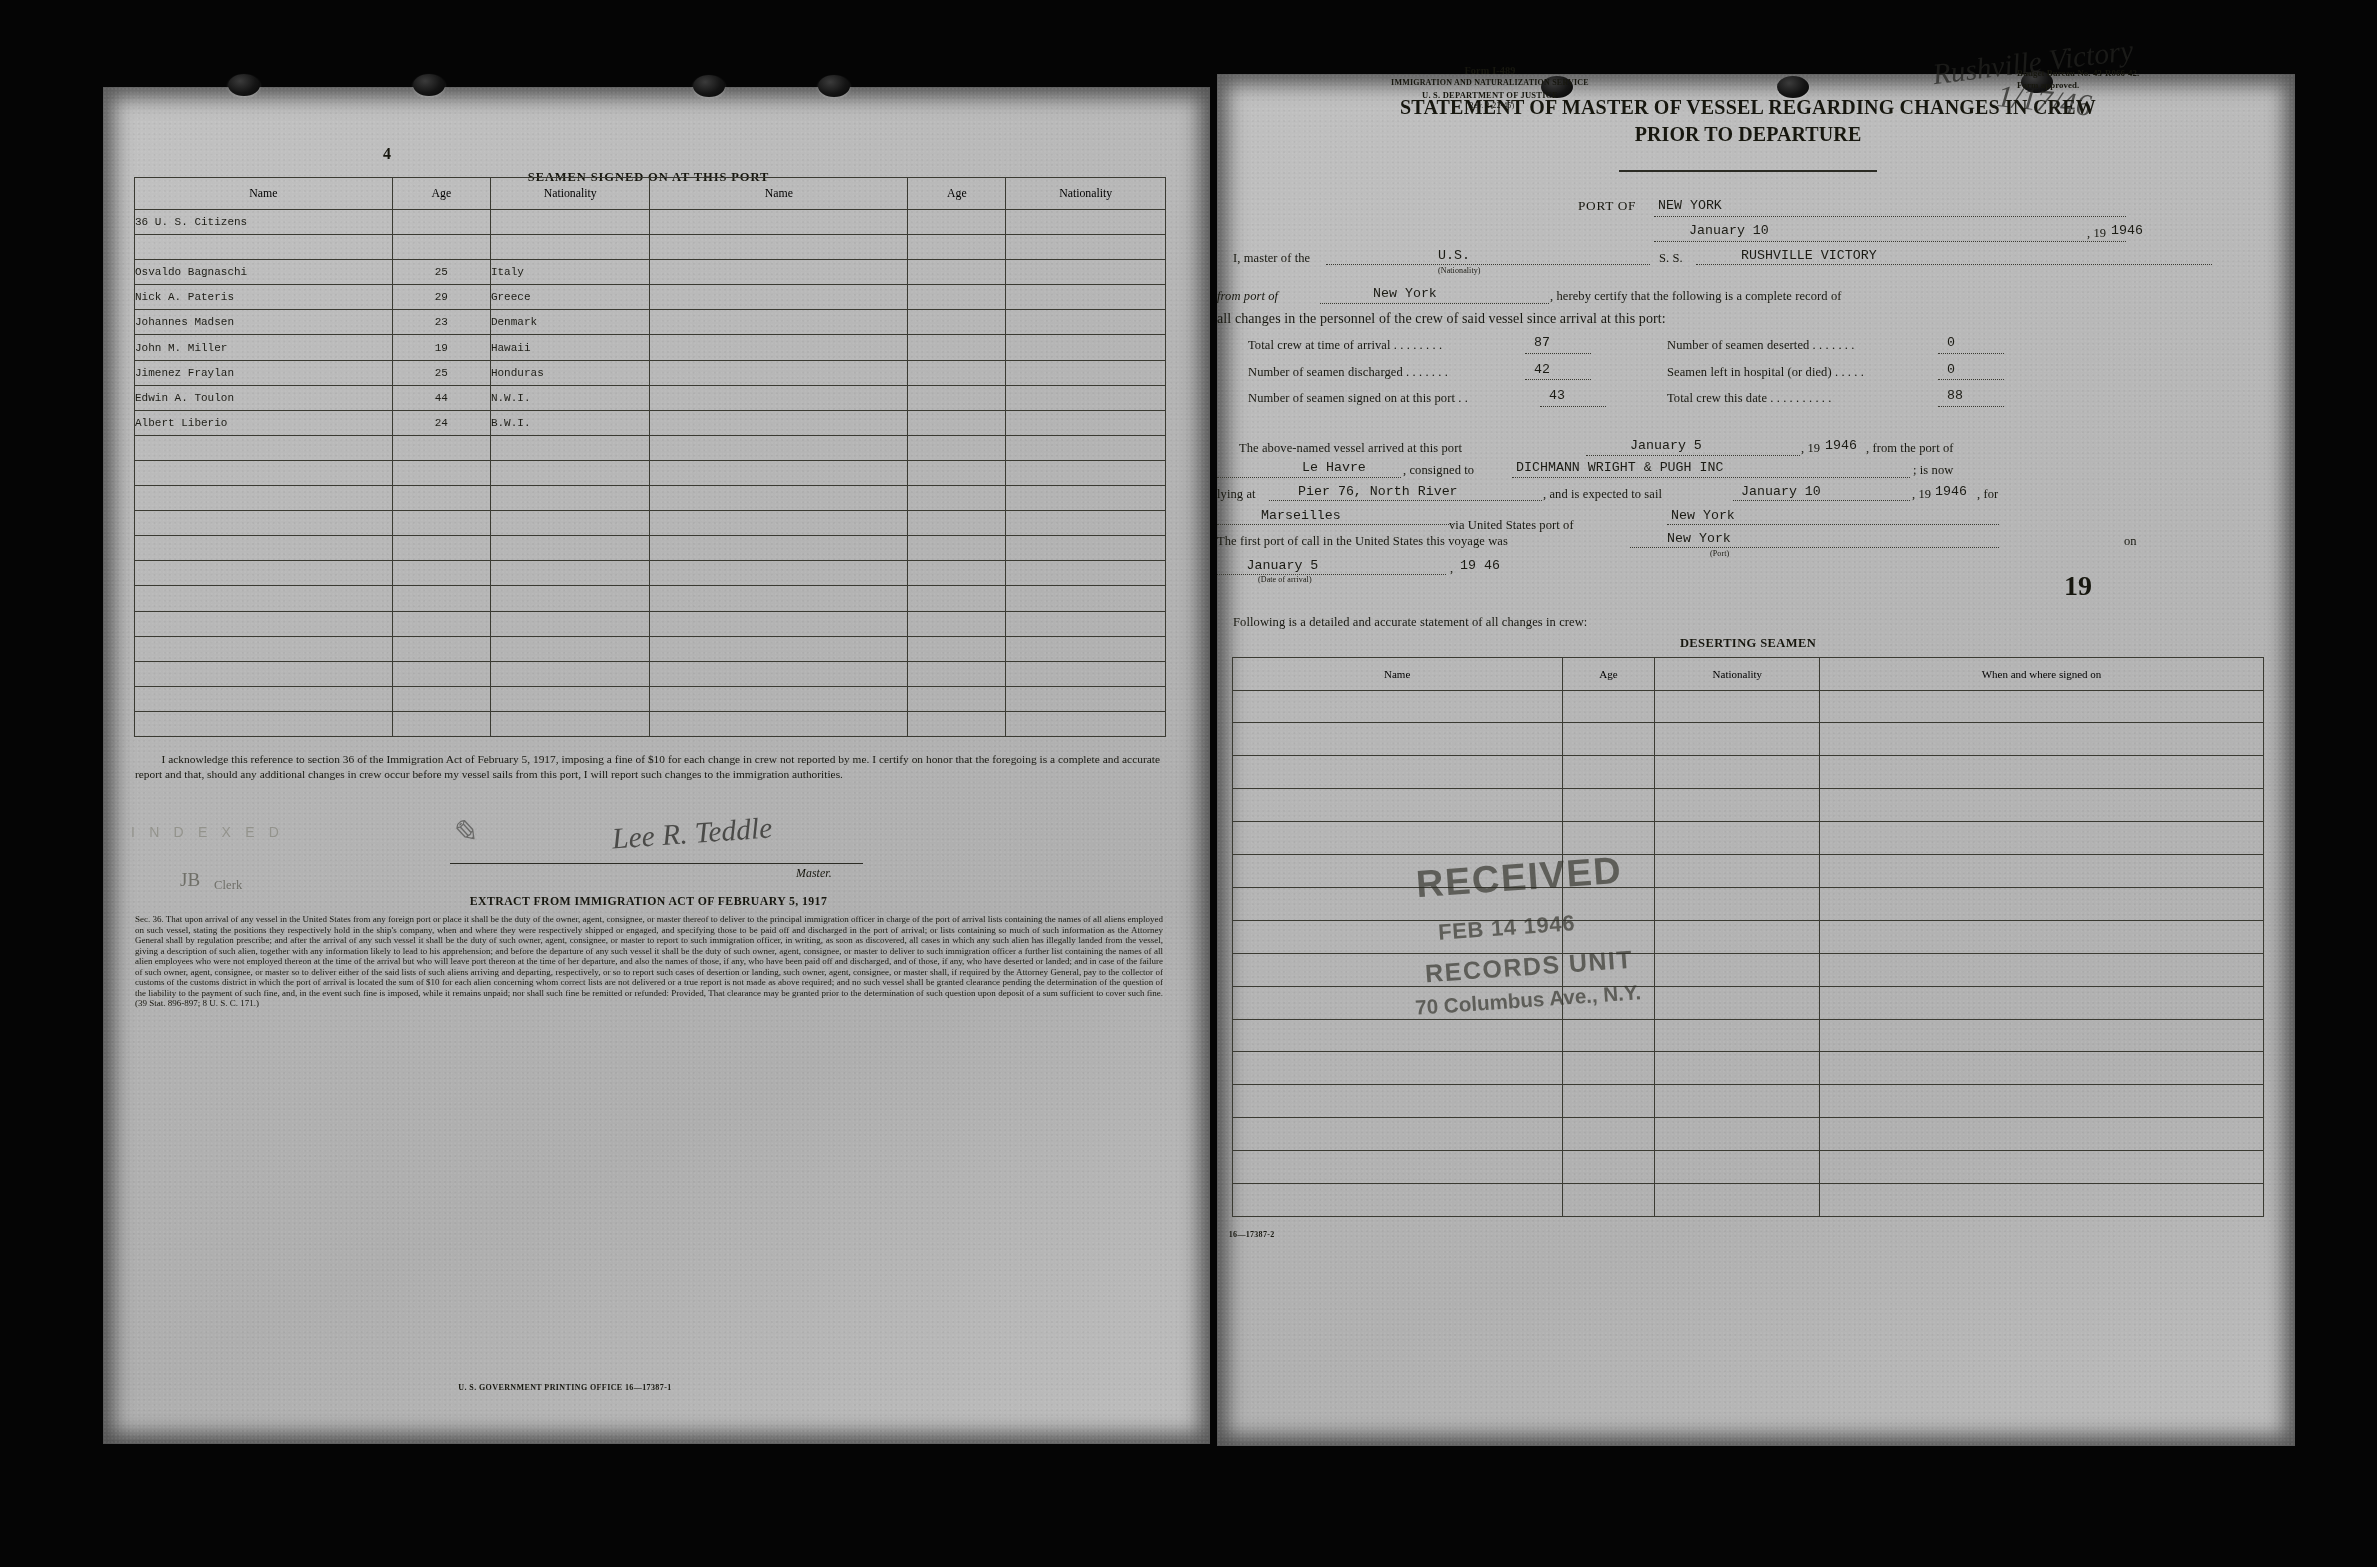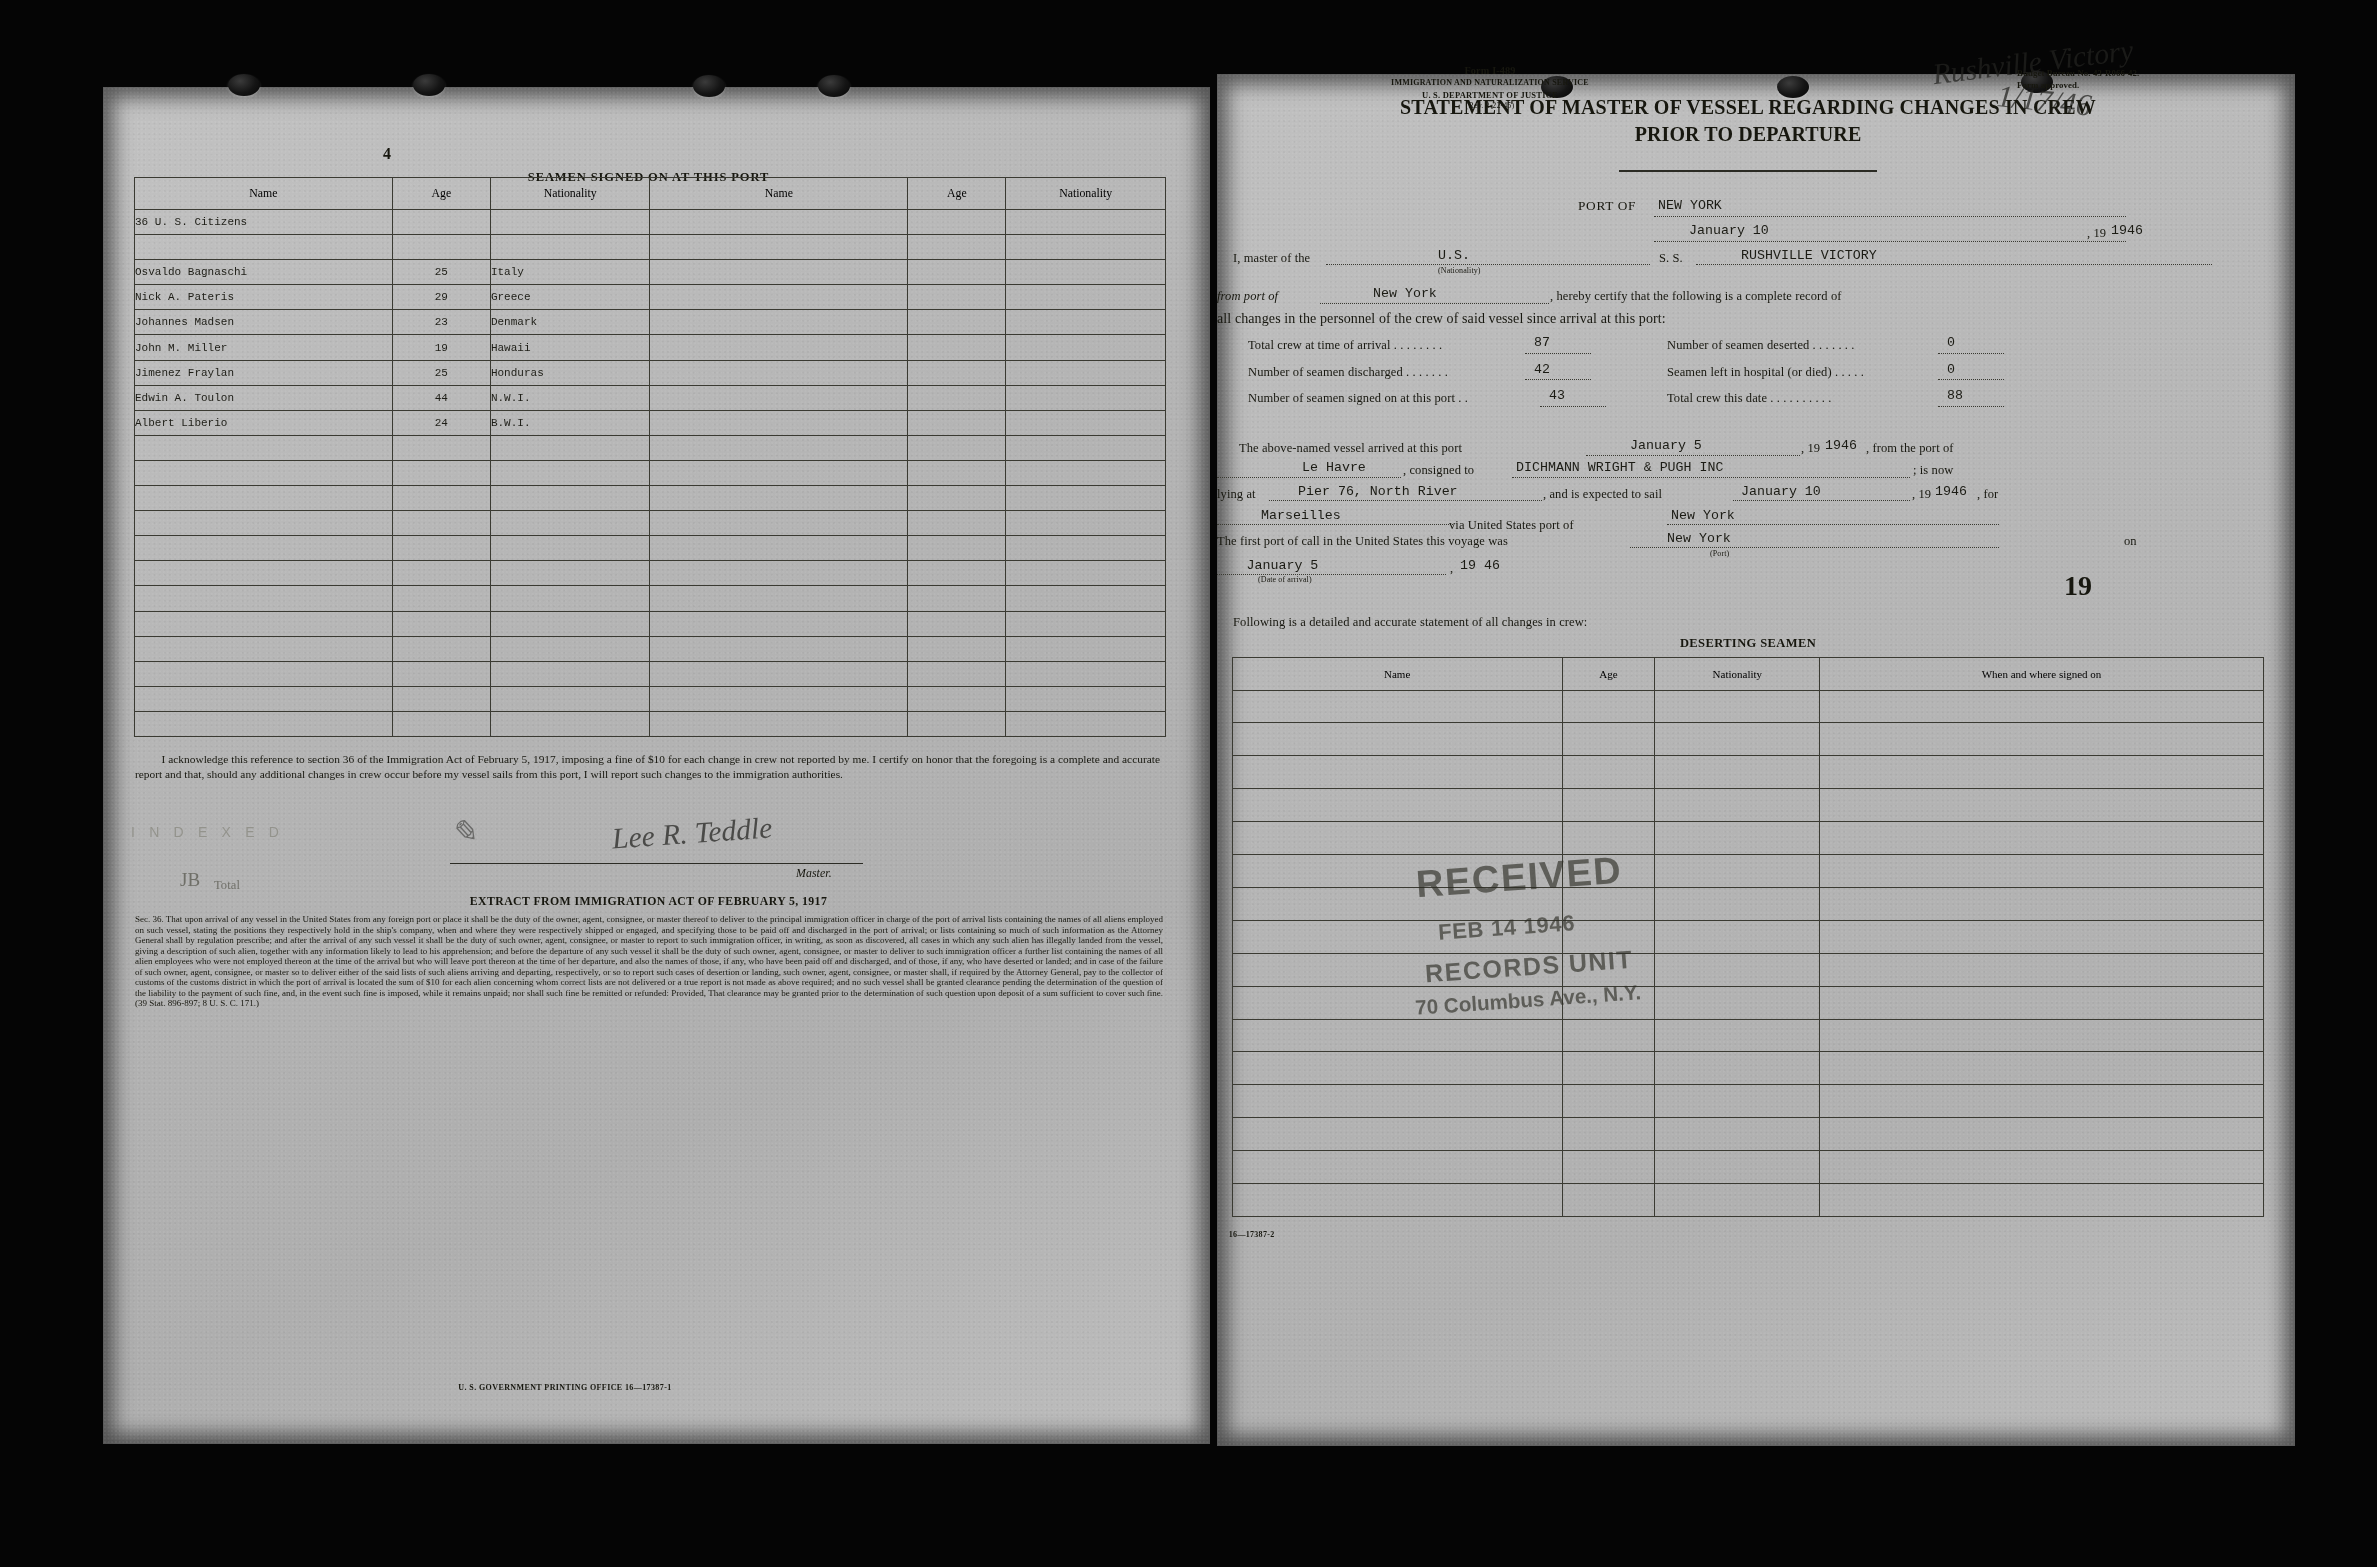--- a/index.html
+++ b/index.html
@@ -268,21 +268,21 @@
 
     <div class="legal" style="left:32px;top:665px;width:1025px;font-size:11.4px;line-height:14.7px;text-indent:26.5px;">I acknowledge this reference to section 36 of the Immigration Act of February 5, 1917, imposing a fine of $10 for each change in crew not reported by me.  I certify on honor that the foregoing is a complete and accurate report and that, should any additional changes in crew occur before my vessel sails from this port, I will report such changes to the immigration authorities.</div>
 
     <div class="hand" style="left:509px;top:730px;font-size:29.5px;transform:rotate(-4deg);">Lee R. Teddle</div>
     <div class="hand" style="left:347px;top:726px;font-size:32px;transform:rotate(-6deg);opacity:.5;">✎</div>
     <div class="rule" style="left:347px;top:776px;width:413px;"></div>
     <div class="t" style="left:693px;top:779px;font-size:11.8px;font-style:italic;">Master.</div>
 
     <div class="indexed" style="left:28px;top:737px;">I N D E X E D</div>
     <div class="t" style="left:77px;top:782px;font-size:19px;color:#6f6f68;font-family:'Liberation Serif',serif;">JB</div>
-    <div class="t" style="left:111px;top:791px;font-size:12.5px;color:#6f6f68;">Total</div>
+    <div class="t" style="left:111px;top:791px;font-size:12.5px;color:#6f6f68;">Clerk</div>
 
     <div class="t bold ctr" style="left:0;top:807px;width:1091px;font-size:11.8px;letter-spacing:0.4px;">EXTRACT FROM IMMIGRATION ACT OF FEBRUARY 5, 1917</div>
 
     <div class="legal" style="left:32px;top:827px;width:1028px;">Sec. 36. That upon arrival of any vessel in the United States from any foreign port or place it shall be the duty of the owner, agent, consignee, or master thereof to deliver to the principal immigration officer in charge of the port of arrival lists containing the names of all aliens employed on such vessel, stating the positions they respectively hold in the ship's company, when and where they were respectively shipped or engaged, and specifying those to be paid off and discharged in the port of arrival; or lists containing so much of such information as the Attorney General shall by regulation prescribe; and after the arrival of any such vessel it shall be the duty of such owner, agent, consignee, or master to report to such immigration officer, in writing, as soon as discovered, all cases in which any such alien has illegally landed from the vessel, giving a description of such alien, together with any information likely to lead to his apprehension; and before the departure of any such vessel it shall be the duty of such owner, agent, consignee, or master to deliver to such immigration officer a further list containing the names of all alien employees who were not employed thereon at the time of the arrival but who will leave port thereon at the time of her departure, and also the names of those, if any, who have been paid off and discharged, and of those, if any, who have deserted or landed; and in case of the failure of such owner, agent, consignee, or master so to deliver either of the said lists of such aliens arriving and departing, respectively, or so to report such cases of desertion or landing, such owner, agent, consignee, or master shall, if required by the Attorney General, pay to the collector of customs of the customs district in which the port of arrival is located the sum of $10 for each alien concerning whom correct lists are not delivered or a true report is not made as above required; and no such vessel shall be granted clearance pending the determination of the question of the liability to the payment of such fine, and, in the event such fine is imposed, while it remains unpaid; nor shall such fine be remitted or refunded: Provided, That clearance may be granted prior to the determination of such question upon deposit of a sum sufficient to cover such fine.  (39 Stat. 896-897; 8 U. S. C. 171.)</div>
 
     <div class="t bold ctr tiny" style="left:0;top:1296px;width:924px;letter-spacing:0.4px;">U. S. GOVERNMENT PRINTING OFFICE     16—17387-1</div>
   </div>
 
   <div class="sheet" id="right-page">
     <div class="grain"></div>

